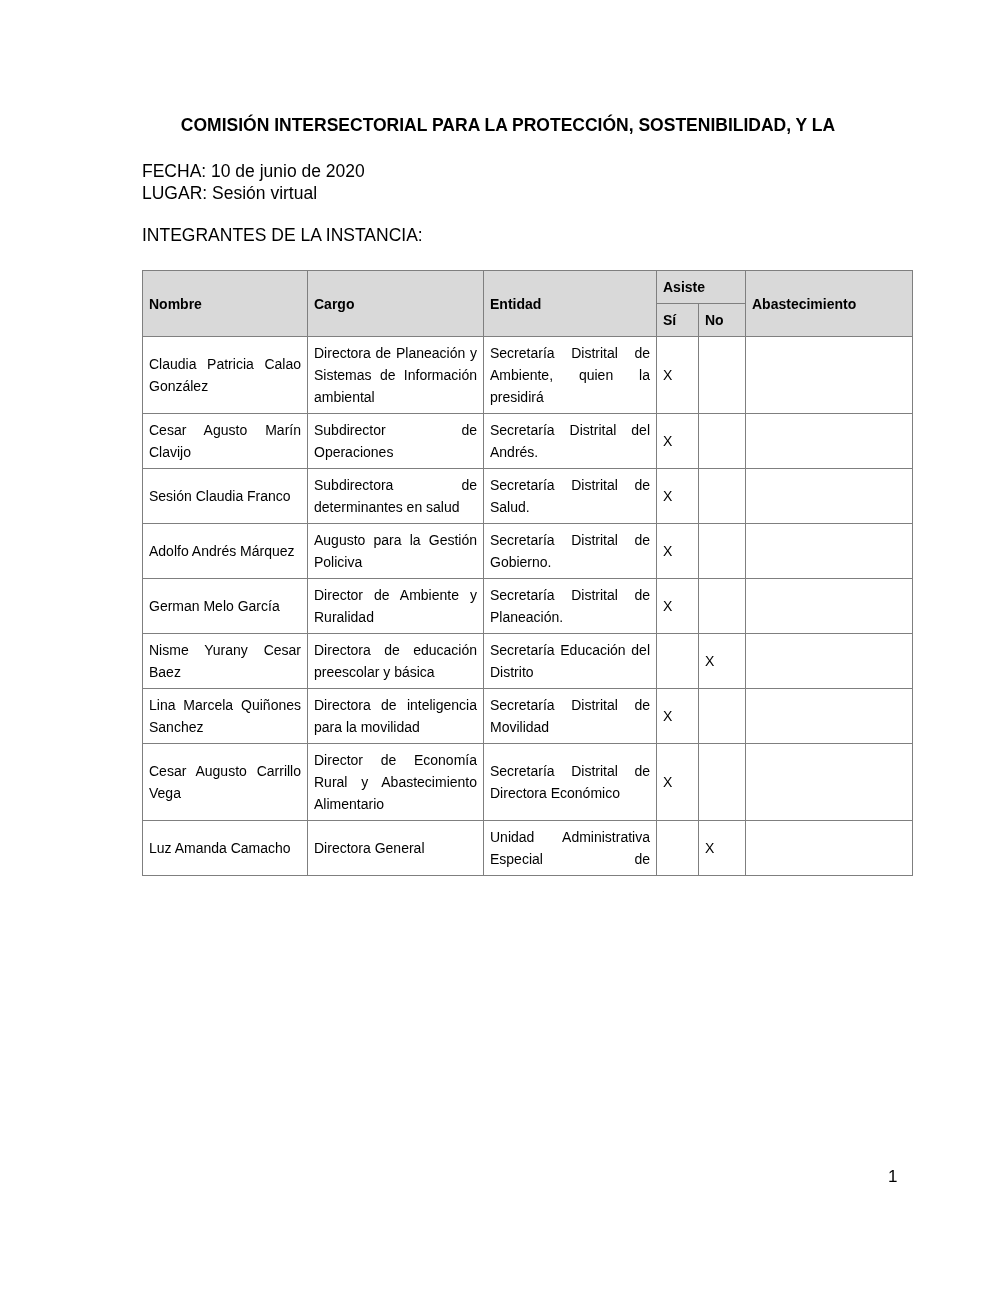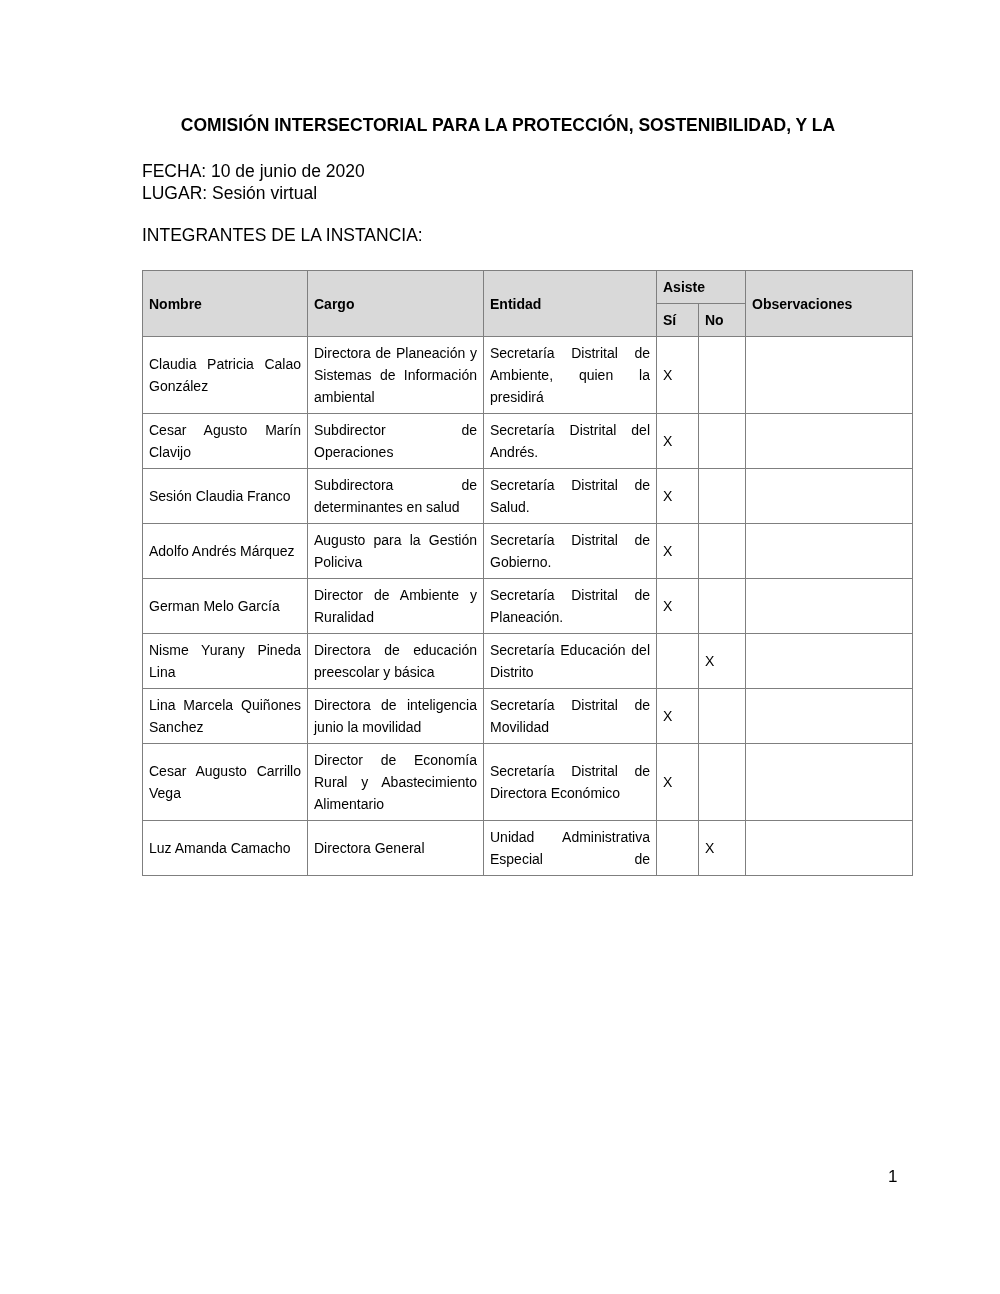--- a/index.html
+++ b/index.html
@@ -99,21 +99,21 @@
         <col style="width:42px">
         <col style="width:47px">
         <col style="width:167px">
       </colgroup>
       <thead>
         <tr>
           <th rowspan="2">Nombre</th>
           <th rowspan="2">Cargo</th>
           <th rowspan="2">Entidad</th>
           <th colspan="2">Asiste</th>
-          <th rowspan="2">Observaciones</th>
+          <th rowspan="2">Abastecimiento</th>
         </tr>
         <tr>
           <th>Sí</th>
           <th>No</th>
         </tr>
       </thead>
       <tbody>
         <tr>
           <td class="just">Claudia Patricia Calao González</td>
           <td class="just">Directora de Planeación y Sistemas de Información ambiental</td>
@@ -148,30 +148,30 @@
         </tr>
         <tr>
           <td class="just">German Melo García</td>
           <td class="just">Director de Ambiente y Ruralidad</td>
           <td class="just">Secretaría Distrital de Planeación.</td>
           <td class="mark">X</td>
           <td class="mark"></td>
           <td></td>
         </tr>
         <tr>
-          <td class="just">Nisme Yurany Pineda Lina</td>
+          <td class="just">Nisme Yurany Cesar Baez</td>
           <td class="just">Directora de educación preescolar y básica</td>
           <td class="just">Secretaría Educación del Distrito</td>
           <td class="mark"></td>
           <td class="mark">X</td>
           <td></td>
         </tr>
         <tr>
           <td class="just">Lina Marcela Quiñones Sanchez</td>
-          <td class="just">Directora de inteligencia junio la movilidad</td>
+          <td class="just">Directora de inteligencia para la movilidad</td>
           <td class="just">Secretaría Distrital de Movilidad</td>
           <td class="mark">X</td>
           <td class="mark"></td>
           <td></td>
         </tr>
         <tr>
           <td class="just">Cesar Augusto Carrillo Vega</td>
           <td class="just">Director de Economía Rural y Abastecimiento Alimentario</td>
           <td class="just">Secretaría Distrital de Directora Económico</td>
           <td class="mark">X</td>

